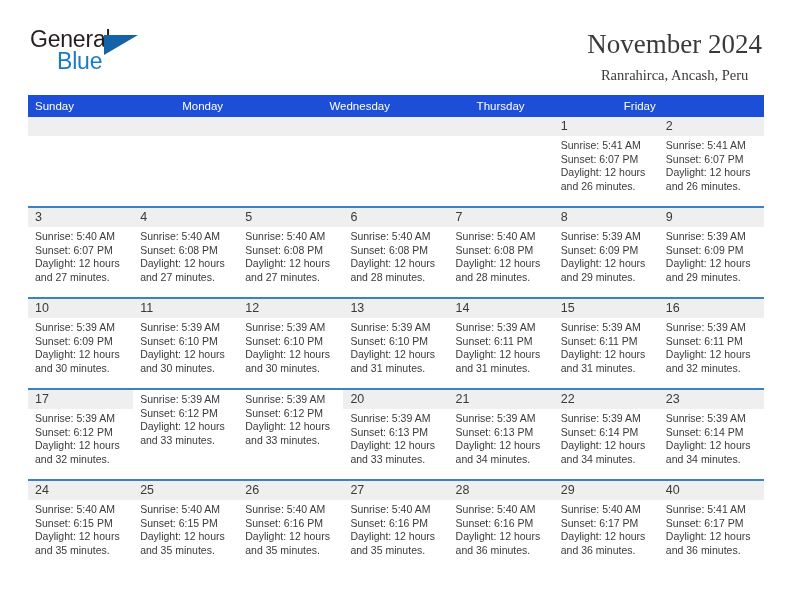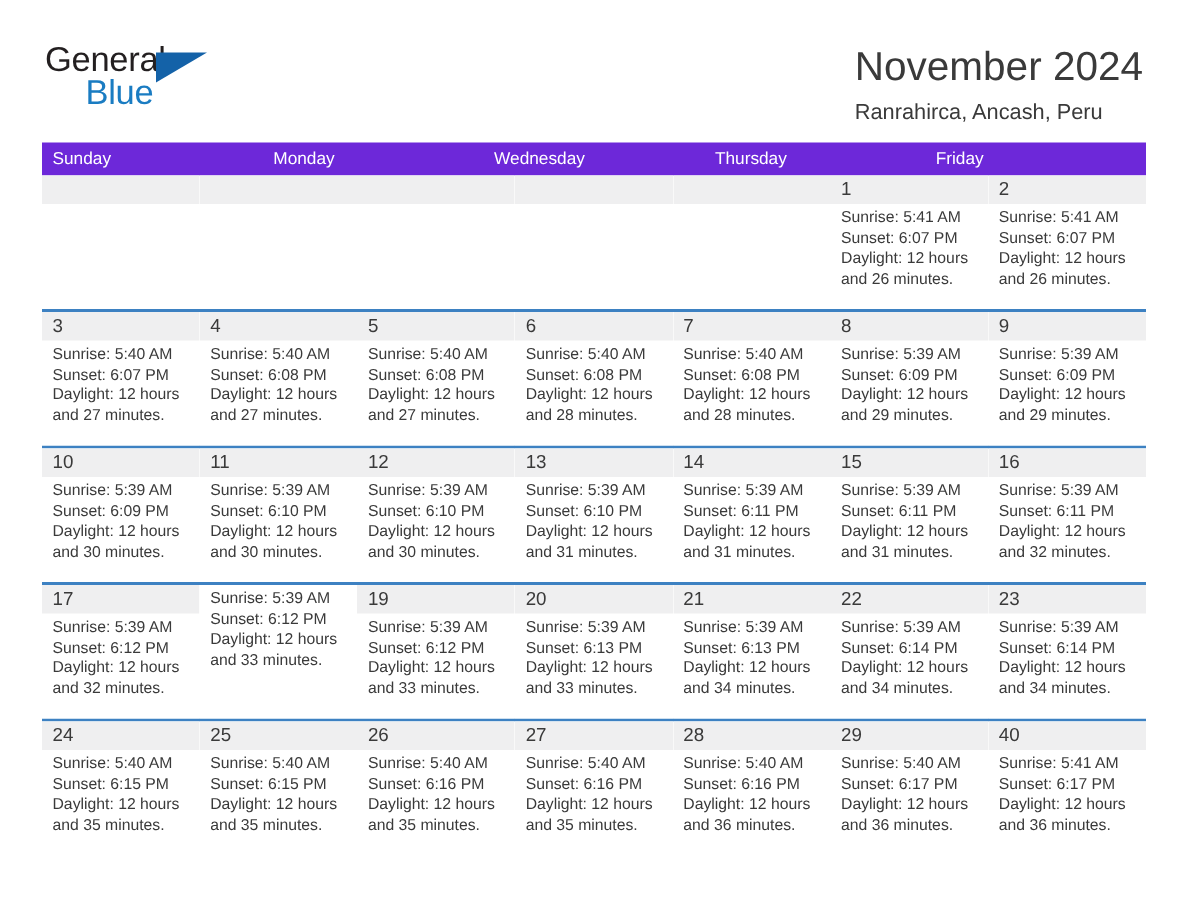--- a/index.html
+++ b/index.html
@@ -56,22 +56,23 @@
     position: absolute;
     left: 74px;
     top: 9px;
     width: 0;
     height: 0;
     border-left: 34px solid #1462a8;
     border-bottom: 20px solid transparent;
   }
 
   .titles {
-    text-align: left;
+    text-align: center;
     padding-top: 2px;
+    font-family: Liberation Serif, serif;
   }
   .cal-title {
     font-size: 27px;
     color: #3a3a3a;
     line-height: 32px;
     font-weight: normal;
     margin: 0;
   }
   .cal-subtitle {
     font-size: 14.5px;
@@ -82,21 +83,21 @@
   }
 
   
   .calendar {
     margin: 0 28px;
     width: 736px;
     box-sizing: border-box;
   }
   .dow-row {
     display: flex;
-    background: #6d28d9;
+    background: #1d4ed8;
     height: 22px;
   }
   .dow {
     flex: 1 1 0;
     color: #ffffff;
     font-size: 11.5px;
     line-height: 22px;
     padding-left: 7px;
     box-sizing: border-box;
     white-space: nowrap;
@@ -343,21 +344,20 @@
           </div>
           <div class="cell">
             <div class="cell-body">
               <div class="cell-line">Sunrise: 5:39 AM</div>
               <div class="cell-line">Sunset: 6:12 PM</div>
               <div class="cell-line">Daylight: 12 hours</div>
               <div class="cell-line">and 33 minutes.</div>
             </div>
           </div>
           <div class="cell">
-            <div class="cell-daynum">19</div>
             <div class="cell-body">
               <div class="cell-line">Sunrise: 5:39 AM</div>
               <div class="cell-line">Sunset: 6:12 PM</div>
               <div class="cell-line">Daylight: 12 hours</div>
               <div class="cell-line">and 33 minutes.</div>
             </div>
           </div>
           <div class="cell">
             <div class="cell-daynum">20</div>
             <div class="cell-body">

